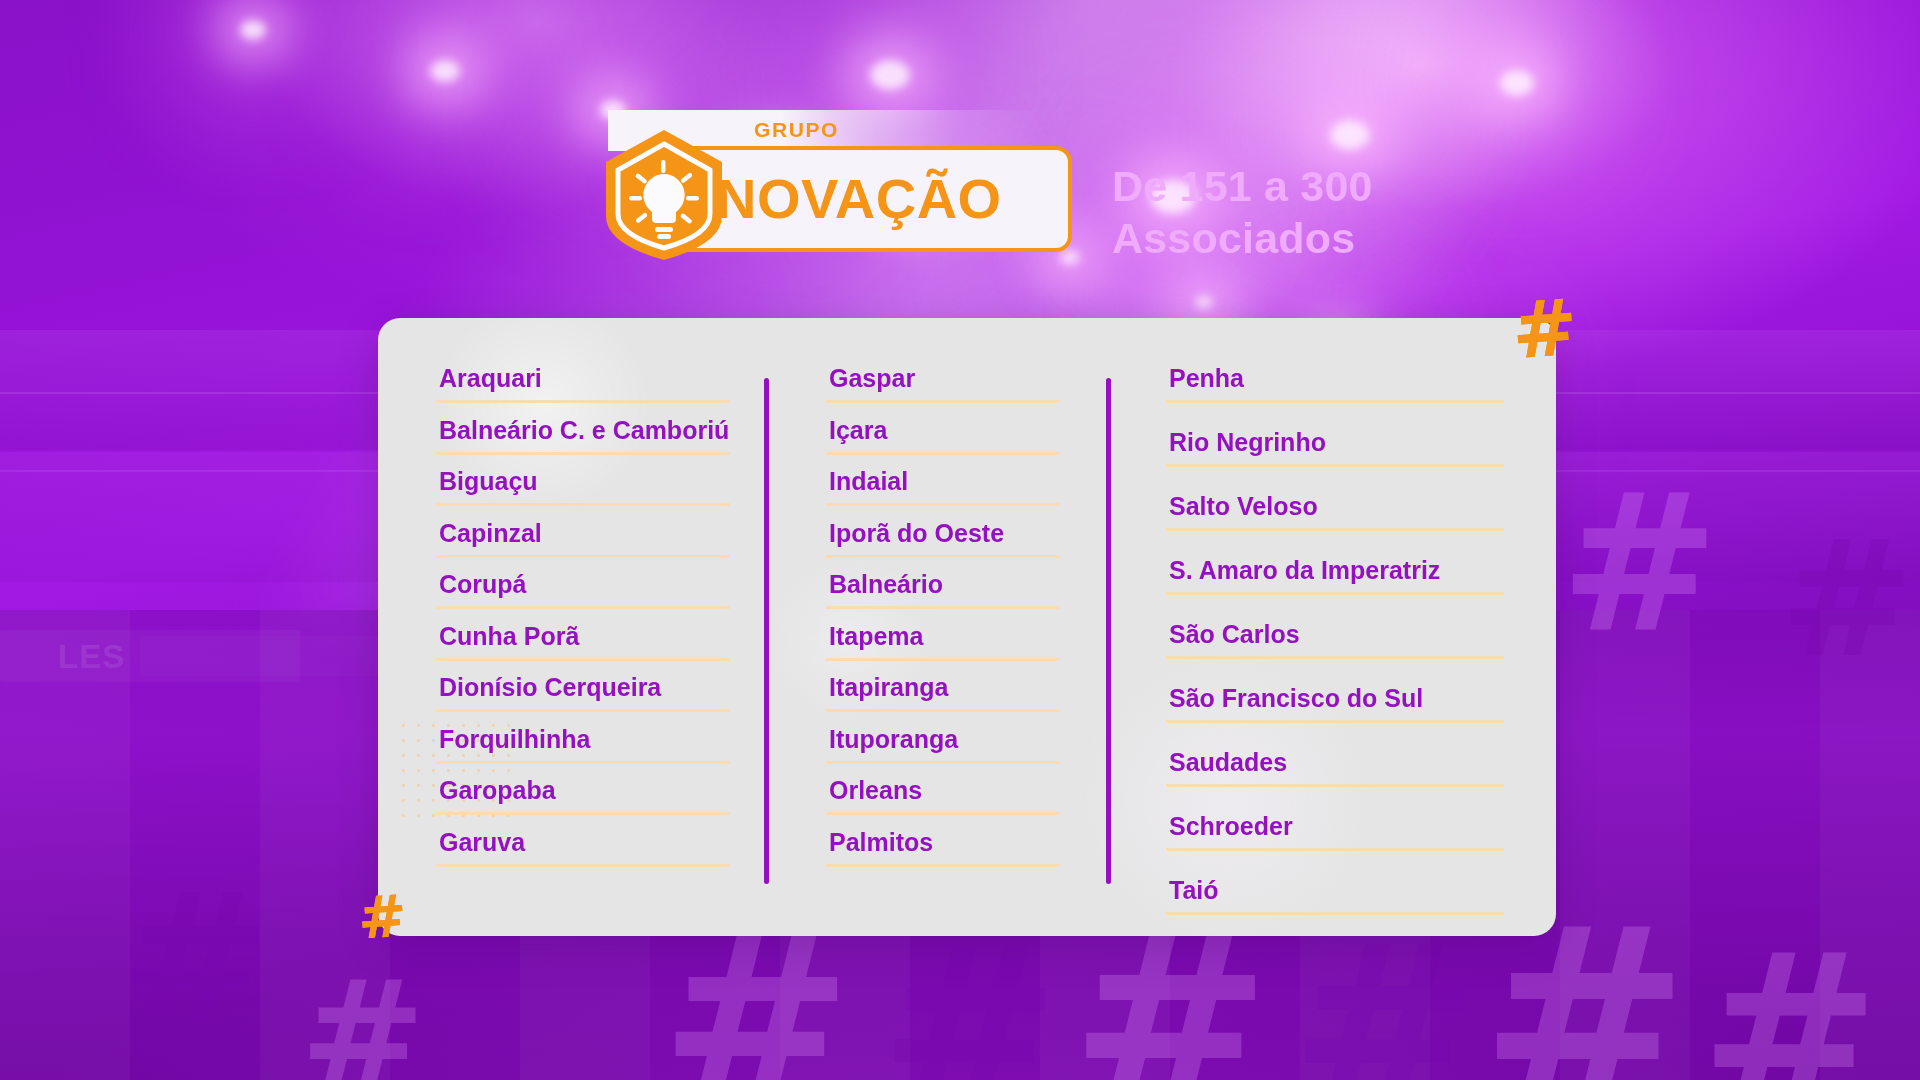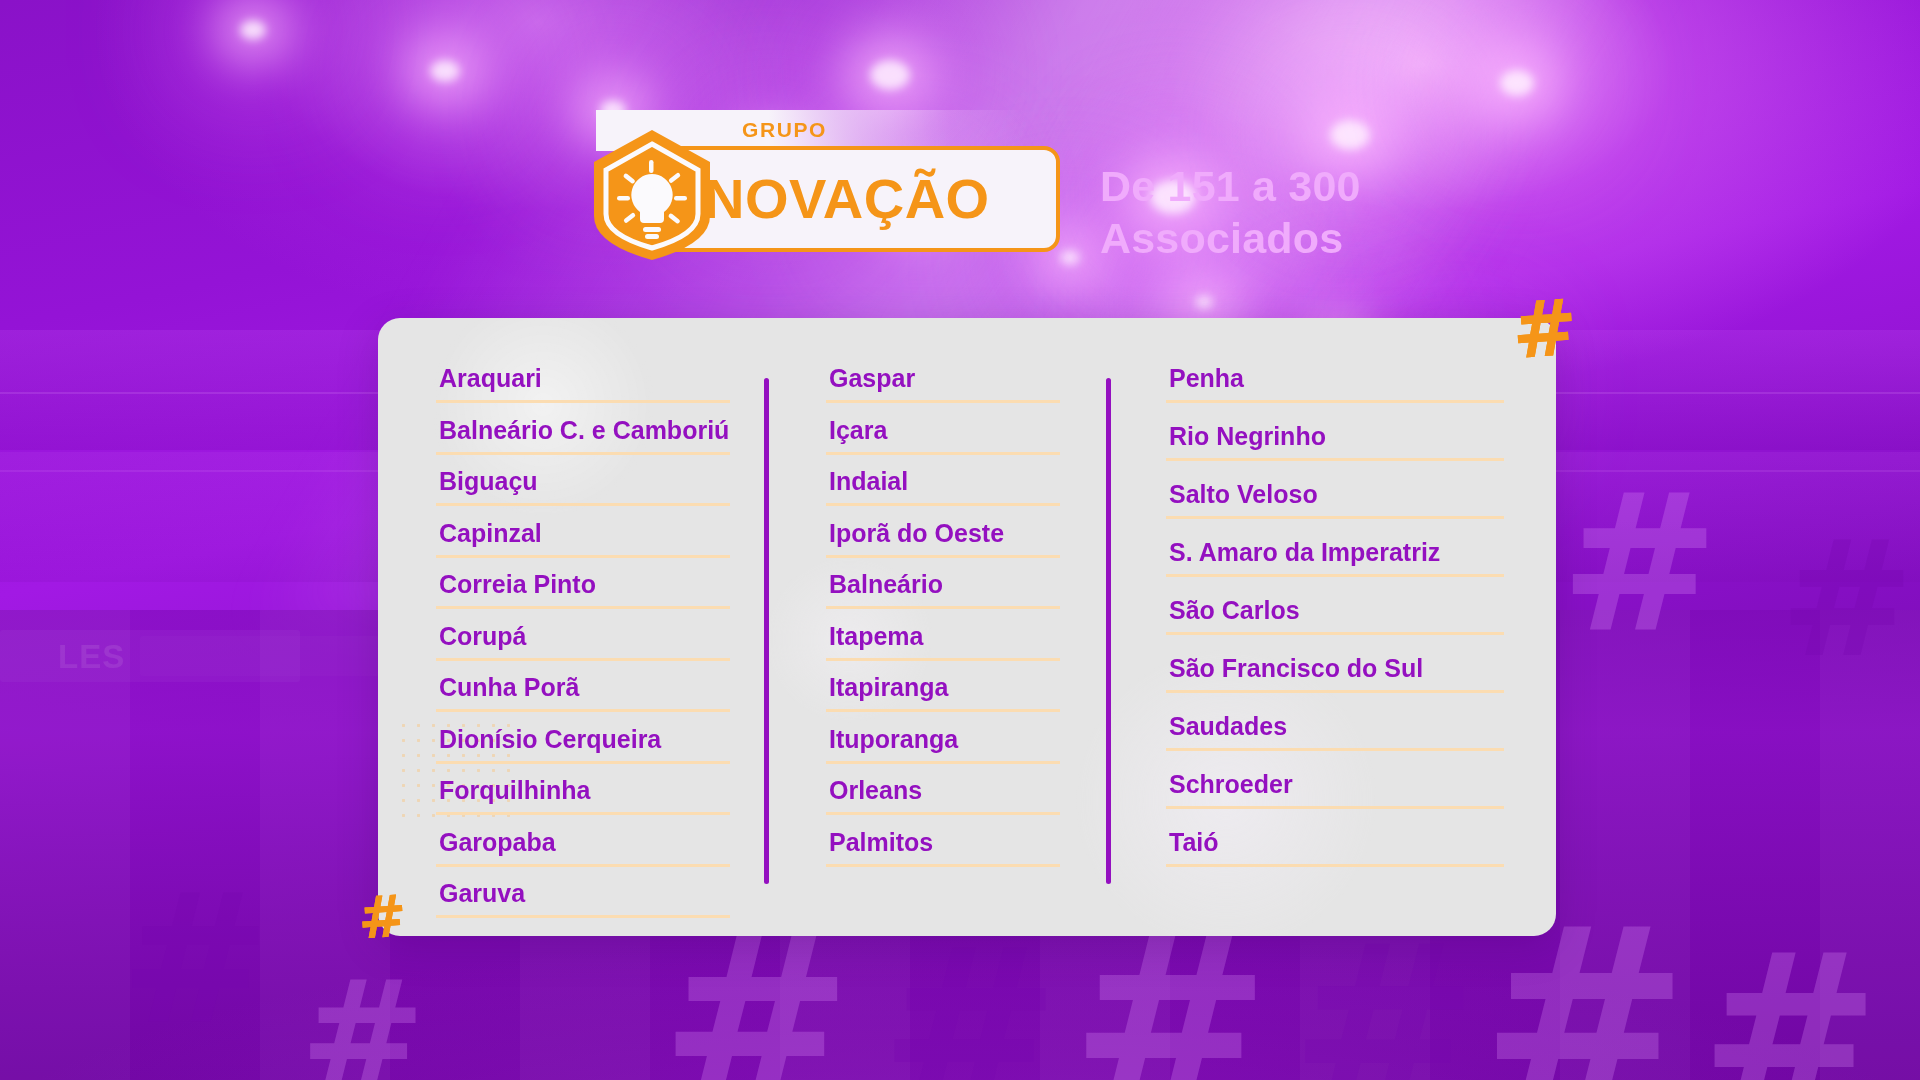--- a/index.html
+++ b/index.html
@@ -64,21 +64,21 @@
   .board{
     position:absolute; background:rgba(232,190,255,.13);
     border-radius:3px;
   }
   .board-txt{
     position:absolute; color:rgba(248,225,255,.30); font-weight:700;
     font-family:"Liberation Sans", sans-serif; letter-spacing:1px;
   }
 
   
-  #header{ position:absolute; left:0; top:0; width:1904px; height:260px; }
+  #header{ position:absolute; left:12px; top:0; width:1904px; height:260px; }
 
   .banner{
     position:absolute; left:596px; top:110px; width:432px; height:41px;
     background:linear-gradient(90deg,#f7f3fa 0%, #f7f3fa 40%, rgba(247,243,250,.55) 62%, rgba(247,243,250,.18) 82%, rgba(247,243,250,0) 100%);
   }
   .banner-label{
     position:absolute; left:742px; top:118px;
     color:#F59518; font-size:21px; font-weight:800; letter-spacing:1.6px;
   }
 
@@ -143,21 +143,21 @@
   .city{
     display:block; position:relative;
     color:#9410C0; font-size:25px; font-weight:700;
     line-height:1; white-space:nowrap;
     padding:0 0 9px 3px;
     border-bottom:3px solid #FBDCB1;
     margin-bottom:14px;
   }
   .col-1 .city{ margin-bottom:14.5px; }
   .col-2 .city{ margin-bottom:14.5px; }
-  .col-3 .city{ margin-bottom:21px; }
+  .col-3 .city{ margin-bottom:27px; }
 
   
   .hashtag{
     position:absolute; font-weight:800; color:#F59518; line-height:1;
     font-family:"DejaVu Sans", sans-serif; z-index:6;
     text-shadow:0 0 0 #F59518;
   }
   #hash-tr{ left:1512px; top:290px; font-size:78px; transform:rotate(-4deg); }
   #hash-bl{ left:358px; top:888px;  font-size:58px; transform:rotate(-4deg); }
 </style>
@@ -258,21 +258,20 @@
 
   <div id="card">
     <div class="card-noise"></div>
     <div class="dot-grid"></div>
     <div id="cols">
         <div class="col col-1">
           <span class="city">Araquari</span>
           <span class="city">Balneário C. e Camboriú</span>
           <span class="city">Biguaçu</span>
           <span class="city">Capinzal</span>
-          <span class="city">Correia Pinto</span>
           <span class="city">Corupá</span>
           <span class="city">Cunha Porã</span>
           <span class="city">Dionísio Cerqueira</span>
           <span class="city">Forquilhinha</span>
           <span class="city">Garopaba</span>
           <span class="city">Garuva</span>
         </div>
         <div class="col col-2">
           <div class="divider d1"></div>
           <span class="city">Gaspar</span>

